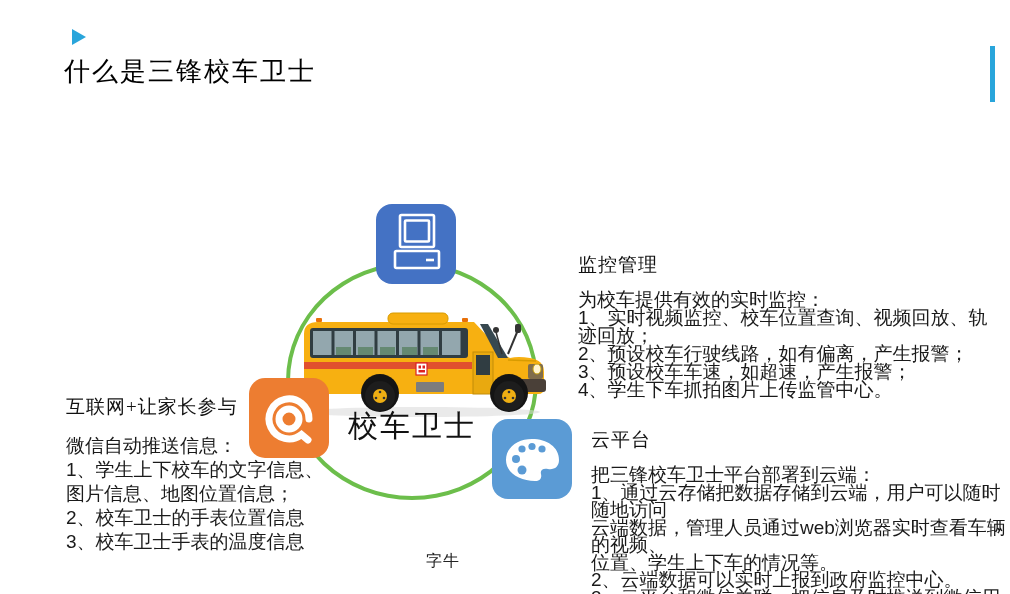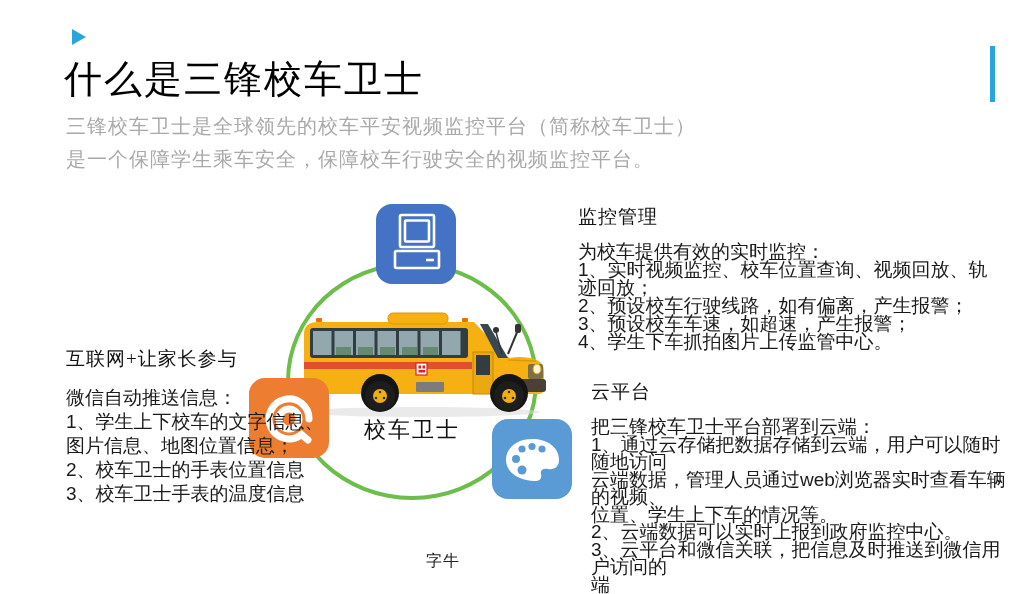--- a/index.html
+++ b/index.html
@@ -8,51 +8,51 @@
     font-family:"Liberation Sans","DejaVu Sans",sans-serif;color:#1a1a1a;
   }
   .tri{
     position:absolute;left:72px;top:29px;width:0;height:0;
     border-left:14px solid var(--accent-cyan,#29A5DB);
     border-top:8px solid transparent;border-bottom:8px solid transparent;
   }
   .title{
     position:absolute;left:64px;top:54px;margin:0;
     font-family:"Liberation Serif","DejaVu Serif",serif;font-weight:400;
-    font-size:38px;letter-spacing:2px;color:#000;white-space:nowrap;
+    font-size:26px;letter-spacing:2px;color:#000;white-space:nowrap;
   }
   .subtitle{
     position:absolute;left:66px;top:110px;
     font-size:20px;line-height:33px;letter-spacing:1px;color:#a9a9a9;
     white-space:pre-line;
   }
   .right-bar{
     position:absolute;left:990px;top:46px;width:5px;height:56px;
     background:var(--accent-cyan,#29A5DB);
   }
   .circle{
     position:absolute;left:286px;top:262px;width:252px;height:238px;
     border:4px solid var(--circle-green,#6CBE4B);border-radius:50%;box-sizing:border-box;
   }
   .bus{position:absolute;left:296px;top:308px;width:252px;height:112px;}
   .bus svg{display:block;width:100%;height:100%;}
   .center-label{
-    position:absolute;left:286px;top:415px;width:252px;text-align:center;
-    font-family:Liberation Mono, monospace;font-size:22px;
+    position:absolute;left:286px;top:406px;width:252px;text-align:center;
+    font-family:Liberation Mono, monospace;font-size:30px;
     letter-spacing:2px;color:#111;white-space:nowrap;
   }
   .badge{
     position:absolute;width:80px;height:80px;border-radius:16px;
     display:flex;align-items:center;justify-content:center;
   }
   .badge svg{display:block;}
   .badge.computer{left:376px;top:204px;background:var(--icon-blue,#4472C4);}
   .badge.at{left:249px;top:378px;background:var(--icon-orange,#ED7D31);}
   .badge.palette{left:492px;top:419px;background:var(--icon-lightblue,#5B9BD5);}
-  .block{position:absolute;}
+  .block{position:absolute;margin-top:48px;}
   .block h2{
     margin:0;font-family:"Liberation Serif","DejaVu Serif",serif;font-weight:400;
     font-size:19px;color:#111;letter-spacing:1px;white-space:nowrap;
   }
   .block .body{
     white-space:pre-line;font-size:19px;color:#1a1a1a;
   }
   .block.internet{left:66px;top:346px;width:280px;}
   .block.internet .body{margin-top:14px;line-height:24px;}
   .block.monitor{left:578px;top:204px;width:425px;}
@@ -65,22 +65,20 @@
 </style>
 </head>
 <body>
 
 <div class="slide">
 
   <div class="tri"></div>
 
   <h1 class="title">什么是三锋校车卫士</h1>
 
-  <div class="subtitle">三锋校车卫士是全球领先的校车平安视频监控平台（简称校车卫士）
-是一个保障学生乘车安全，保障校车行驶安全的视频监控平台。</div>
 
   <div class="right-bar"></div>
 
   <div class="circle"></div>
 
   <div class="bus">
     <svg viewBox="0 0 252 112" xmlns="http://www.w3.org/2000/svg">
 
       <ellipse cx="126" cy="104" rx="118" ry="5" fill="#d9d9d9" opacity="0.55"></ellipse>
 

